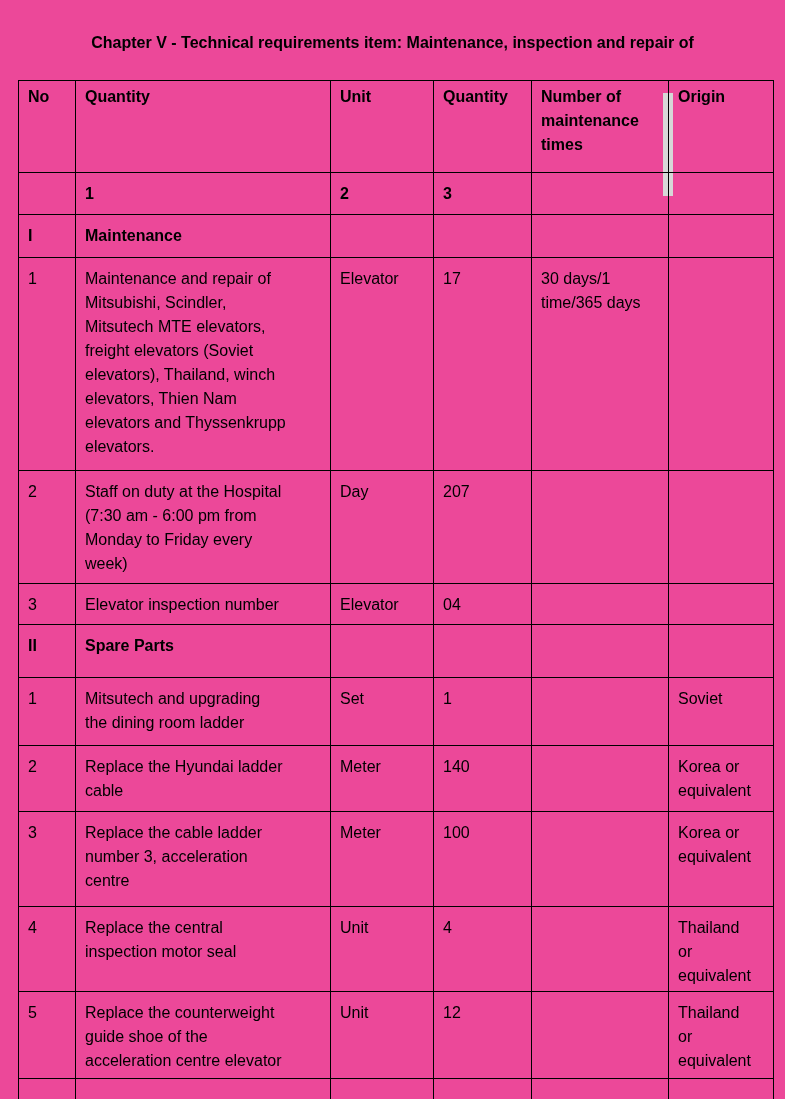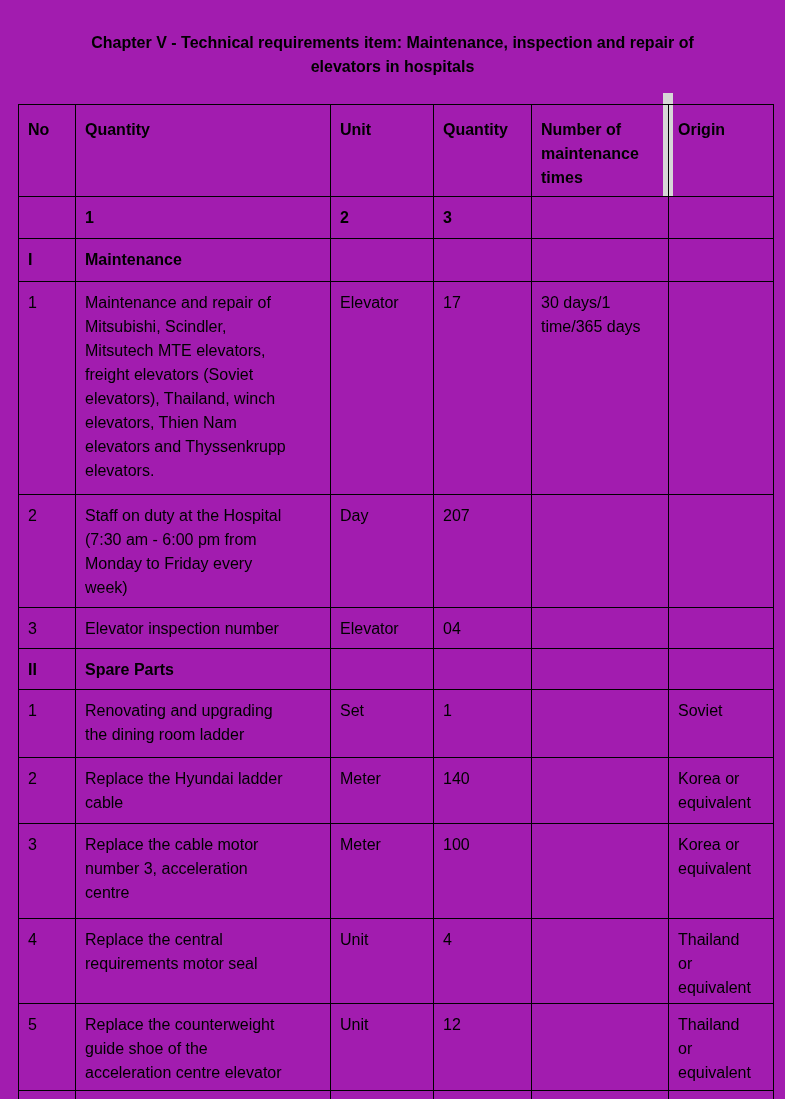--- a/index.html
+++ b/index.html
@@ -1,21 +1,21 @@
 <!DOCTYPE html>
 <html><head>
 <meta charset="utf-8">
 <style>
   * { margin: 0; padding: 0; box-sizing: border-box; }
   html, body { background: #ffffff; }
   .page {
     position: relative;
     width: 785px;
     height: 1099px;
-    background: #a21caf;
+    background: #ec4899;
     overflow: hidden;
     font-family: "Liberation Sans", sans-serif;
     color: #000000;
   }
   .doc-title {
     padding-top: 31px;
     text-align: center;
     font-weight: bold;
     font-size: 16px;
     line-height: 24px;
@@ -43,39 +43,38 @@
   table.req-table td, table.req-table th {
     border: 1px solid #000000;
     vertical-align: top;
     text-align: left;
     padding: 9px 9px 0 9px;
     white-space: pre-line;
     overflow: hidden;
     background: transparent;
     font-weight: normal;
   }
-  table.req-table th { font-weight: bold; padding-top: 13px; }
+  table.req-table th { font-weight: bold; padding-top: 4px; }
   td.no-cell { font-weight: bold; }
   tr.bold-row td { font-weight: bold; }
   
   col.c-no { width: 57px; }
   col.c-category { width: 255px; }
   col.c-unit { width: 103px; }
   col.c-quantity { width: 98px; }
   col.c-maint { width: 137px; }
   col.c-origin { width: 105px; }
 </style>
 </head>
 <body>
 
 <div class="page">
 
   <div class="doc-title">
     <div>Chapter V - Technical requirements item: Maintenance, inspection and repair of</div>
-    <div>elevators in hospitals</div>
   </div>
 
   <div class="col-drag-indicator"></div>
 
   <table class="req-table">
     <colgroup>
       <col class="c-no">
         <col class="c-category">
         <col class="c-unit">
       <col class="c-quantity">
@@ -143,66 +142,66 @@
 
       <tr style="height:41px;">
         <td class="no-cell">3</td>
         <td>Elevator inspection number</td>
         <td>Elevator</td>
         <td>04</td>
         <td></td>
         <td></td>
       </tr>
 
-      <tr class="bold-row" style="height:41px;">
+      <tr class="bold-row" style="height:53px;">
         <td class="no-cell">II</td>
         <td>Spare Parts</td>
         <td></td>
         <td></td>
         <td></td>
         <td></td>
       </tr>
 
       <tr style="height:68px;">
         <td class="no-cell">1</td>
-        <td>Renovating and upgrading
+        <td>Mitsutech and upgrading
 the dining room ladder</td>
         <td>Set</td>
         <td>1</td>
         <td></td>
         <td>Soviet</td>
       </tr>
 
       <tr style="height:66px;">
         <td class="no-cell">2</td>
         <td>Replace the Hyundai ladder
 cable</td>
         <td>Meter</td>
         <td>140</td>
         <td></td>
         <td>Korea or
 equivalent</td>
       </tr>
 
       <tr style="height:95px;">
         <td class="no-cell">3</td>
-        <td>Replace the cable motor
+        <td>Replace the cable ladder
 number 3, acceleration
 centre</td>
         <td>Meter</td>
         <td>100</td>
         <td></td>
         <td>Korea or
 equivalent</td>
       </tr>
 
       <tr style="height:85px;">
         <td class="no-cell">4</td>
         <td>Replace the central
-requirements motor seal</td>
+inspection motor seal</td>
         <td>Unit</td>
         <td>4</td>
         <td></td>
         <td>Thailand
 or
 equivalent</td>
       </tr>
 
       <tr style="height:87px;">
         <td class="no-cell">5</td>

